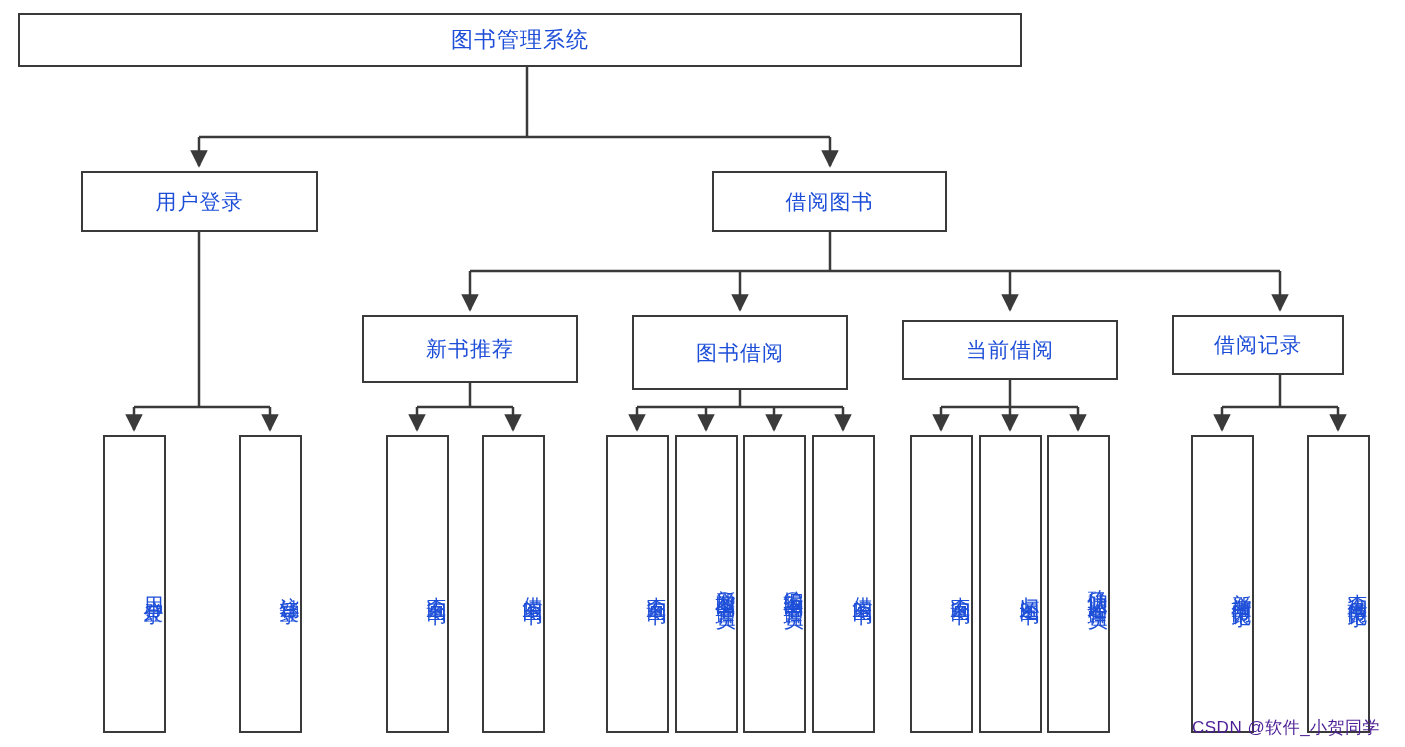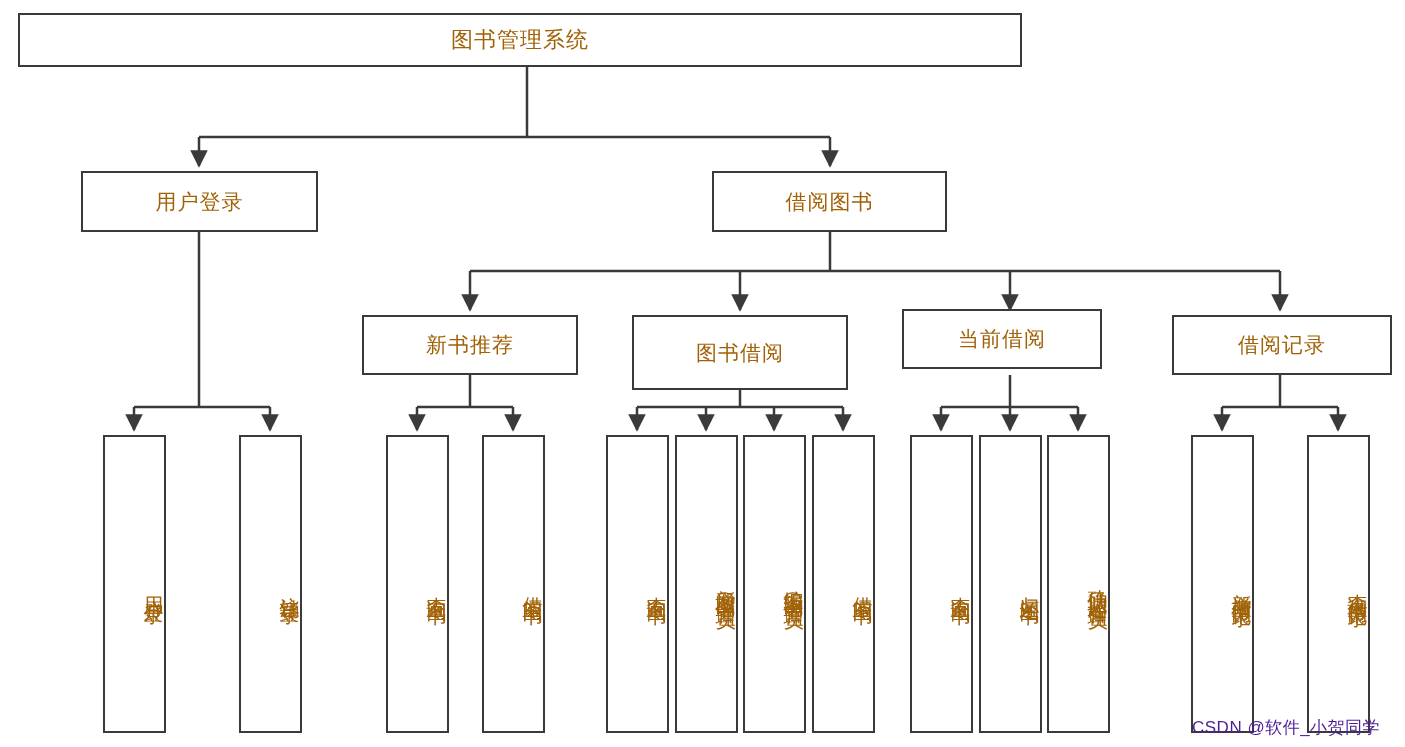--- a/index.html
+++ b/index.html
@@ -28,21 +28,21 @@
   }
   .node {
     position: absolute;
     box-sizing: border-box;
     border: 2.5px solid #3a3a3a;
     background: #ffffff;
     display: flex;
     align-items: center;
     justify-content: center;
     text-align: left;
-    color: #a16207;
+    color: #1d4ed8;
   }
   .node.horiz {
     font-size: 21px;
     letter-spacing: 1px;
     line-height: 1.2;
   }
   .node.root {
     font-size: 22px;
   }
   .node.vert {
@@ -127,30 +127,30 @@
     <span class="lbl">图书管理系统</span>
   </div>
 
   <div class="node horiz" style="left:81px; top:171px; width:237px; height:61px;">
     <span class="lbl">用户登录</span>
   </div>
   <div class="node horiz" style="left:712px; top:171px; width:235px; height:61px;">
     <span class="lbl">借阅图书</span>
   </div>
 
-  <div class="node horiz" style="left:362px; top:315px; width:216px; height:60px;">
+  <div class="node horiz" style="left:362px; top:315px; width:216px; height:68px;">
     <span class="lbl">新书推荐</span>
   </div>
   <div class="node horiz" style="left:632px; top:315px; width:216px; height:75px;">
     <span class="lbl">图书借阅</span>
   </div>
-  <div class="node horiz" style="left:902px; top:309px; width:200px; height:60px;">
+  <div class="node horiz" style="left:902px; top:320px; width:216px; height:60px;">
     <span class="lbl">当前借阅</span>
   </div>
-  <div class="node horiz" style="left:1172px; top:315px; width:220px; height:60px;">
+  <div class="node horiz" style="left:1172px; top:315px; width:172px; height:60px;">
     <span class="lbl">借阅记录</span>
   </div>
 
   <div class="node vert" style="left:103px; top:435px; width:63px; height:298px;">
     <span class="lbl">用户登录</span>
   </div>
   <div class="node vert" style="left:239px; top:435px; width:63px; height:298px;">
     <span class="lbl">注销登录</span>
   </div>
 

